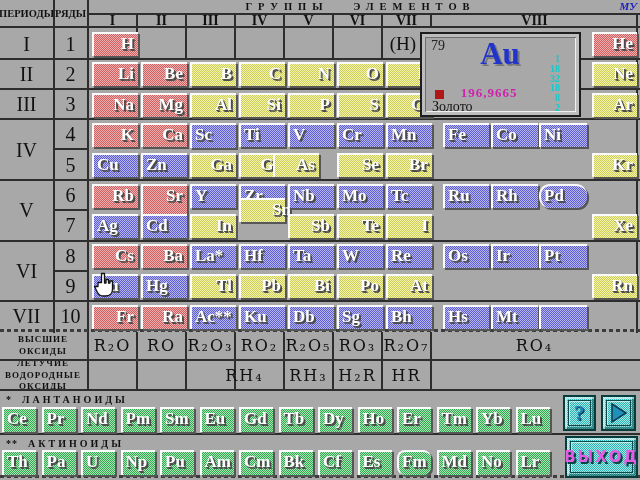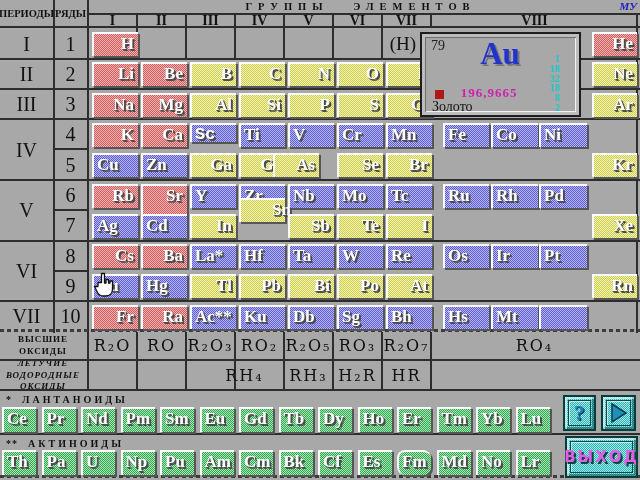--- a/index.html
+++ b/index.html
@@ -65,21 +65,21 @@
 <div id="screen">
 
   <div class="hdr-label" style="left:0;top:0;width:53px;height:26px;">ПЕРИОДЫ</div>
   <div class="hdr-label" style="left:54px;top:0;width:33px;height:26px;">РЯДЫ</div>
   <div class="gtitle">ГРУППЫ ЭЛЕМЕНТОВ</div>
   <div class="logo">МУ</div>
   <div class="h-alt">(H)</div>
 
   <div class="side-label" style="top:333px;height:26px;">ВЫСШИЕ
 ОКСИДЫ</div>
-  <div class="side-label" style="top:362px;height:27px;font-style:italic;">ЛЕТУЧИЕ
+  <div class="side-label" style="top:362px;height:27px;">ЛЕТУЧИЕ
 ВОДОРОДНЫЕ
 ОКСИДЫ</div>
 
   <div class="fblock-label" style="top:394px;">
     <span class="mark">*</span><span>ЛАНТАНОИДЫ</span>
   </div>
   <div class="fblock-label" style="top:438px;">
     <span class="mark">**</span><span>АКТИНОИДЫ</span>
   </div>
 
@@ -193,21 +193,21 @@
     <div class="cell ck-pink ar" style="left: 92px; top: 92.6px; width: 46px; height: 24px;">Na</div>
     <div class="cell ck-pink ar" style="left: 141px; top: 92.6px; width: 46px; height: 24px;">Mg</div>
     <div class="cell ck-yellow ar" style="left: 190px; top: 92.6px; width: 46px; height: 24px;">Al</div>
     <div class="cell ck-yellow ar" style="left: 239px; top: 92.6px; width: 46px; height: 24px;">Si</div>
     <div class="cell ck-yellow ar" style="left: 288px; top: 92.6px; width: 46px; height: 24px;">P</div>
     <div class="cell ck-yellow ar" style="left: 337px; top: 92.6px; width: 46px; height: 24px;">S</div>
     <div class="cell ck-yellow ar" style="left: 386px; top: 92.6px; width: 46px; height: 24px;">Cl</div>
     <div class="cell ck-yellow ar" style="left: 592px; top: 92.6px; width: 45px; height: 24px;">Ar</div>
     <div class="cell ck-pink ar" style="left: 92px; top: 122.9px; width: 46px; height: 24px;">K</div>
     <div class="cell ck-pink ar" style="left: 141px; top: 122.9px; width: 46px; height: 24px;">Ca</div>
-    <div class="cell ck-blue al" style="left: 190px; top: 122.9px; width: 46px; height: 19px; font-family: Liberation Mono, monospace;">Sc</div>
+    <div class="cell ck-blue al" style="left: 190px; top: 122.9px; width: 46px; height: 25px;">Sc</div>
     <div class="cell ck-blue al" style="left: 239px; top: 122.9px; width: 46px; height: 24px;">Ti</div>
     <div class="cell ck-blue al" style="left: 288px; top: 122.9px; width: 46px; height: 24px;">V</div>
     <div class="cell ck-blue al" style="left: 337px; top: 122.9px; width: 46px; height: 24px;">Cr</div>
     <div class="cell ck-blue al" style="left: 386px; top: 122.9px; width: 46px; height: 24px;">Mn</div>
     <div class="cell ck-blue al" style="left: 443px; top: 122.9px; width: 46px; height: 24px;">Fe</div>
     <div class="cell ck-blue al" style="left: 491px; top: 122.9px; width: 47px; height: 24px;">Co</div>
     <div class="cell ck-blue al" style="left: 539px; top: 122.9px; width: 48px; height: 24px;">Ni</div>
     <div class="cell ck-blue al" style="left: 92px; top: 153.2px; width: 46px; height: 24px;">Cu</div>
     <div class="cell ck-blue al" style="left: 141px; top: 153.2px; width: 46px; height: 24px;">Zn</div>
     <div class="cell ck-yellow ar" style="left: 190px; top: 153.2px; width: 46px; height: 24px;">Ga</div>
@@ -218,21 +218,21 @@
     <div class="cell ck-yellow ar" style="left: 592px; top: 153.2px; width: 45px; height: 24px;">Kr</div>
     <div class="cell ck-pink ar" style="left: 92px; top: 183.5px; width: 46px; height: 24px;">Rb</div>
     <div class="cell ck-pink ar" style="left: 141px; top: 183.5px; width: 46px; height: 31px;">Sr</div>
     <div class="cell ck-blue al" style="left: 190px; top: 183.5px; width: 46px; height: 24px;">Y</div>
     <div class="cell ck-blue al" style="left: 239px; top: 183.5px; width: 46px; height: 24px;">Zr</div>
     <div class="cell ck-blue al" style="left: 288px; top: 183.5px; width: 46px; height: 24px;">Nb</div>
     <div class="cell ck-blue al" style="left: 337px; top: 183.5px; width: 46px; height: 24px;">Mo</div>
     <div class="cell ck-blue al" style="left: 386px; top: 183.5px; width: 46px; height: 24px;">Tc</div>
     <div class="cell ck-blue al" style="left: 443px; top: 183.5px; width: 46px; height: 24px;">Ru</div>
     <div class="cell ck-blue al" style="left: 491px; top: 183.5px; width: 47px; height: 24px;">Rh</div>
-    <div class="cell ck-blue al" style="left: 539px; top: 183.5px; width: 48px; height: 24px;">Pd</div>
+    <div class="cell ck-blue al" style="left: 539px; top: 183.5px; width: 48px; height: 24px; border-radius: 11px;">Pd</div>
     <div class="cell ck-blue al" style="left: 92px; top: 213.8px; width: 46px; height: 24px;">Ag</div>
     <div class="cell ck-blue al" style="left: 141px; top: 213.8px; width: 46px; height: 24px;">Cd</div>
     <div class="cell ck-yellow ar" style="left: 190px; top: 213.8px; width: 46px; height: 24px;">In</div>
     <div class="cell ck-yellow ar" style="left: 239px; top: 198px; width: 46px; height: 24px; padding-left: 31px;">Sn</div>
     <div class="cell ck-yellow ar" style="left: 288px; top: 213.8px; width: 46px; height: 24px;">Sb</div>
     <div class="cell ck-yellow ar" style="left: 337px; top: 213.8px; width: 46px; height: 24px;">Te</div>
     <div class="cell ck-yellow ar" style="left: 386px; top: 213.8px; width: 46px; height: 24px;">I</div>
     <div class="cell ck-yellow ar" style="left: 592px; top: 213.8px; width: 45px; height: 24px;">Xe</div>
     <div class="cell ck-pink ar" style="left: 92px; top: 244.1px; width: 46px; height: 24px;">Cs</div>
     <div class="cell ck-pink ar" style="left: 141px; top: 244.1px; width: 46px; height: 24px;">Ba</div>

